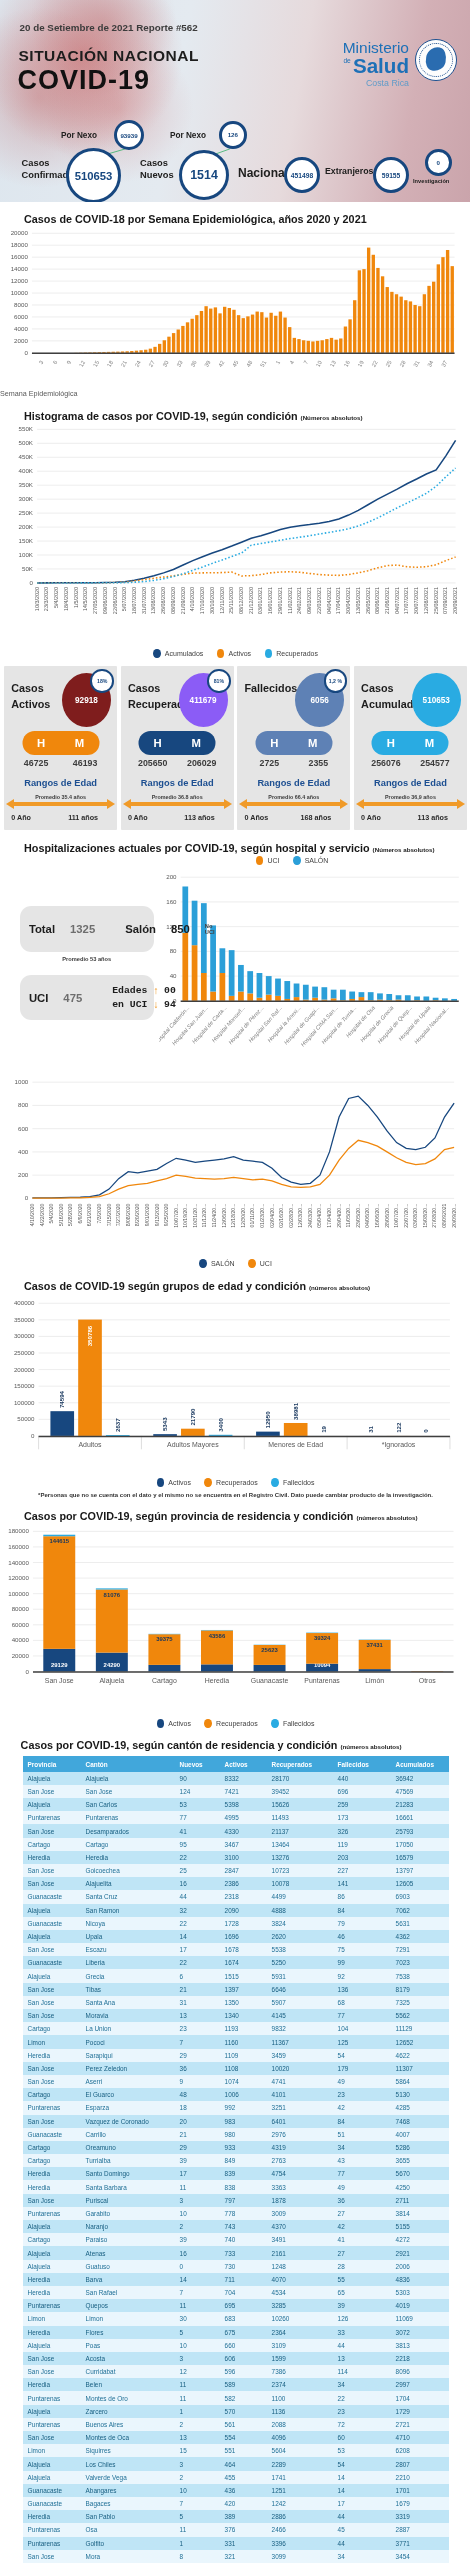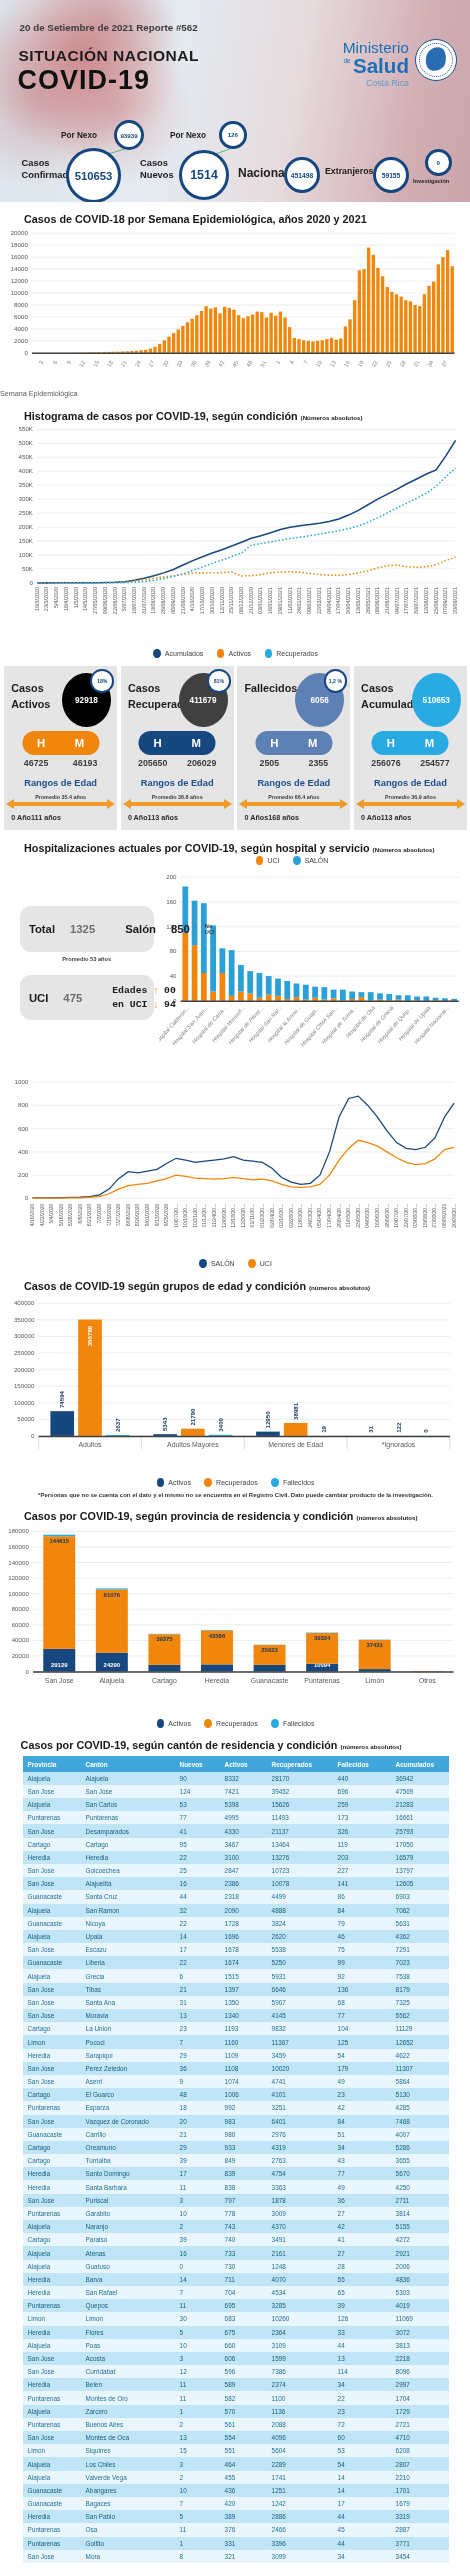--- a/index.html
+++ b/index.html
@@ -50,21 +50,21 @@
   .card .hm{position:absolute;left:50%;transform:translateX(-50%);top:65px;width:77px;height:24px;border-radius:13.4px;
       color:#fff;font-weight:bold;font-size:11.3px;display:flex;align-items:center;justify-content:space-around;}
   .card .hmv{position:absolute;left:50%;transform:translateX(-50%);top:92px;width:98px;display:flex;
       justify-content:space-around;font-size:8.8px;font-weight:bold;color:#3c3c3c;}
   .card .rng{position:absolute;left:0;right:0;top:112px;text-align:center;font-size:9.3px;font-weight:bold;color:#1d4f91;}
   .card .prom{position:absolute;left:0;right:0;top:128px;text-align:center;font-size:5.4px;font-weight:bold;color:#3c3c3c;}
   .card .arrow{position:absolute;left:9.3px;right:9.3px;top:136px;height:4.1px;background:#f09a28;}
   .card .arrow:before,.card .arrow:after{content:"";position:absolute;top:-3.6px;border-top:5.7px solid transparent;border-bottom:5.7px solid transparent;}
   .card .arrow:before{left:-7.2px;border-right:8.2px solid #f09a28;}
   .card .arrow:after{right:-7.2px;border-left:8.2px solid #f09a28;}
-  .card .ages{position:absolute;left:7.2px;right:19px;top:147px;display:flex;justify-content:flex-start;
+  .card .ages{position:absolute;left:7.2px;right:19px;top:147px;display:flex;justify-content:space-between;
       font-size:7.2px;font-weight:bold;color:#2b2b2b;}
   
   .hosp-wrap{display:flex;padding:0 4.1px;}
   .hosp-left{width:155px;padding-top:36px;}
   .panel{background:#e5e5e5;border-radius:11.3px;padding:8.2px 9.3px;margin:0 5.2px 4.1px 15.5px;position:relative;}
   .panel .row{display:flex;align-items:center;gap:15px;}
   .panel .big{font-size:11.3px;font-weight:bold;color:#1d1d1d;}
   .panel .num{font-size:11.3px;font-weight:bold;color:#6e6e6e;}
   .panel .vbar{width:1.5px;height:29px;background:#1d9e8c;}
   .panel .small{font-size:5.7px;font-weight:bold;color:#3c3c3c;}
@@ -360,41 +360,41 @@
       <span class="li">
         <span class="dot" style="background: rgb(41, 171, 226);"></span>
         <span>Recuperados</span>
       </span>
     </div>
 </section>
 
 <section class="cards">
   <div class="card">
     <div class="ct"><span>Casos</span><br><span>Activos</span></div>
-    <div class="oval" style="background:#000000">92918</div>
+    <div class="oval" style="background:#7f1d1d">92918</div>
     <div class="pct">18%</div>
     <div class="hm" style="background:#f0870c">
         <span>H</span>
         <span>M</span>
       </div>
     <div class="hmv">
         <span>46725</span>
         <span>46193</span>
       </div>
     <div class="rng">Rangos de Edad</div>
     <div class="prom">Promedio 35.4 años</div>
     <div class="arrow"></div>
     <div class="ages">
         <span>0 Año</span>
         <span>111 años</span>
       </div>
   </div>
   <div class="card">
     <div class="ct"><span>Casos</span><br><span>Recuperados</span></div>
-    <div class="oval" style="background:#404040">411679</div>
+    <div class="oval" style="background:#8b5cf6">411679</div>
     <div class="pct">81%</div>
     <div class="hm" style="background:#17477f">
         <span>H</span>
         <span>M</span>
       </div>
     <div class="hmv">
         <span>205650</span>
         <span>206029</span>
       </div>
     <div class="rng">Rangos de Edad</div>
@@ -407,21 +407,21 @@
   </div>
   <div class="card">
     <div class="ct"><span>Fallecidos</span></div>
     <div class="oval" style="background:#5e81b5">6056</div>
     <div class="pct">1,2 %</div>
     <div class="hm" style="background:#5e81b5">
         <span>H</span>
         <span>M</span>
       </div>
     <div class="hmv">
-        <span>2505</span>
+        <span>2725</span>
         <span>2355</span>
       </div>
     <div class="rng">Rangos de Edad</div>
     <div class="prom">Promedio 66.4 años</div>
     <div class="arrow"></div>
     <div class="ages">
         <span>0 Años</span>
         <span>168 años</span>
       </div>
   </div>

